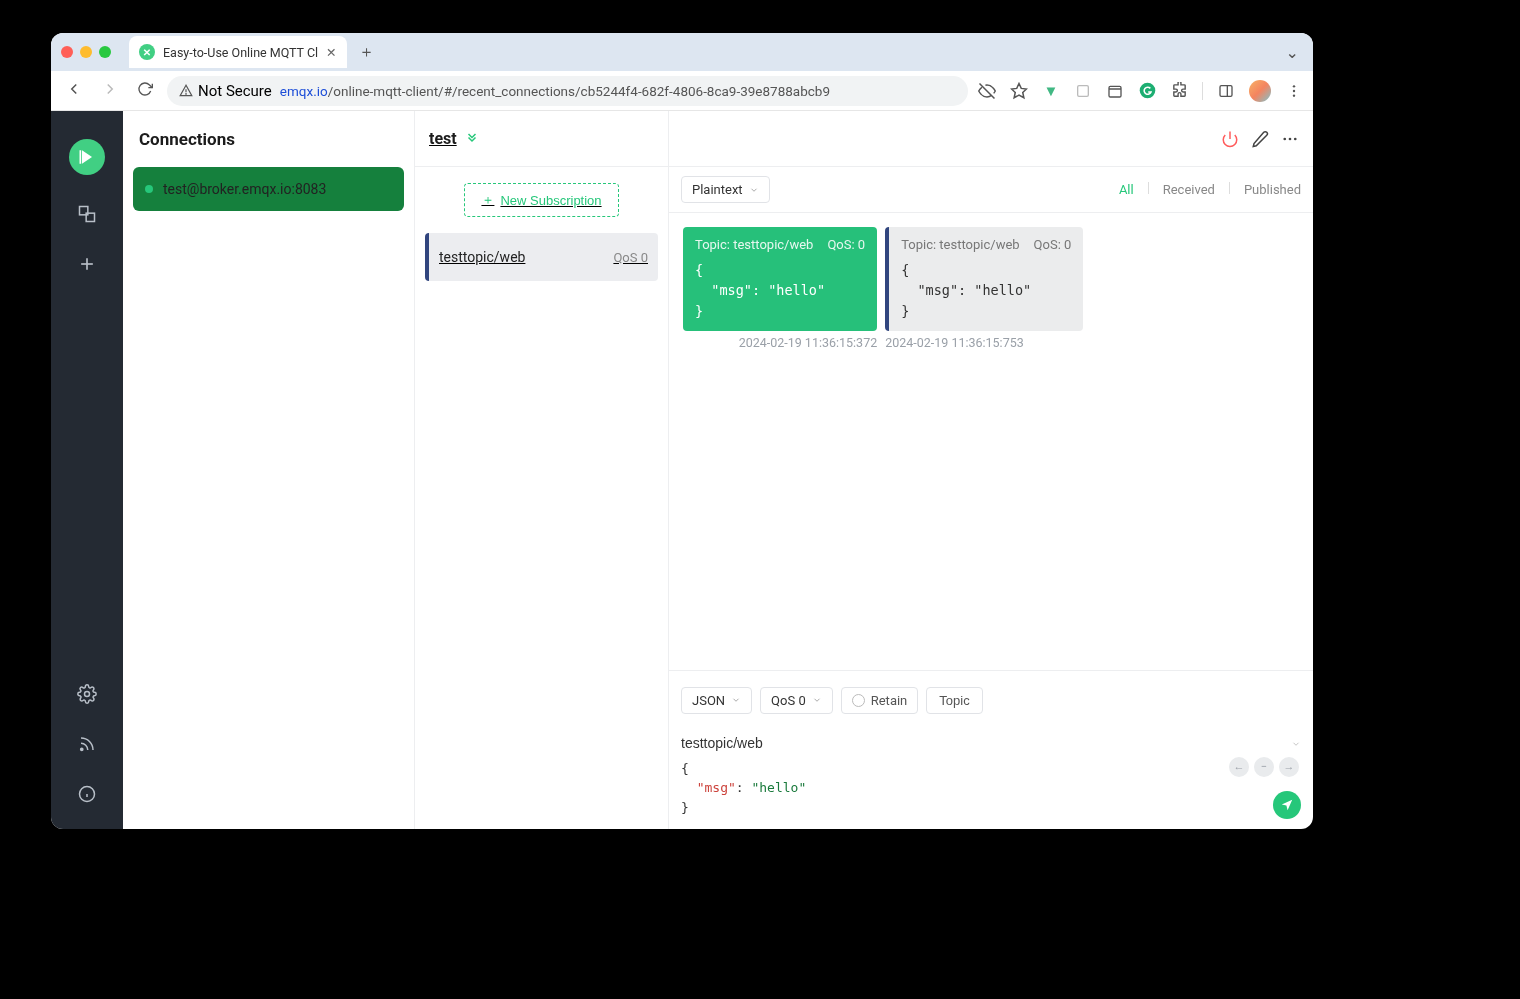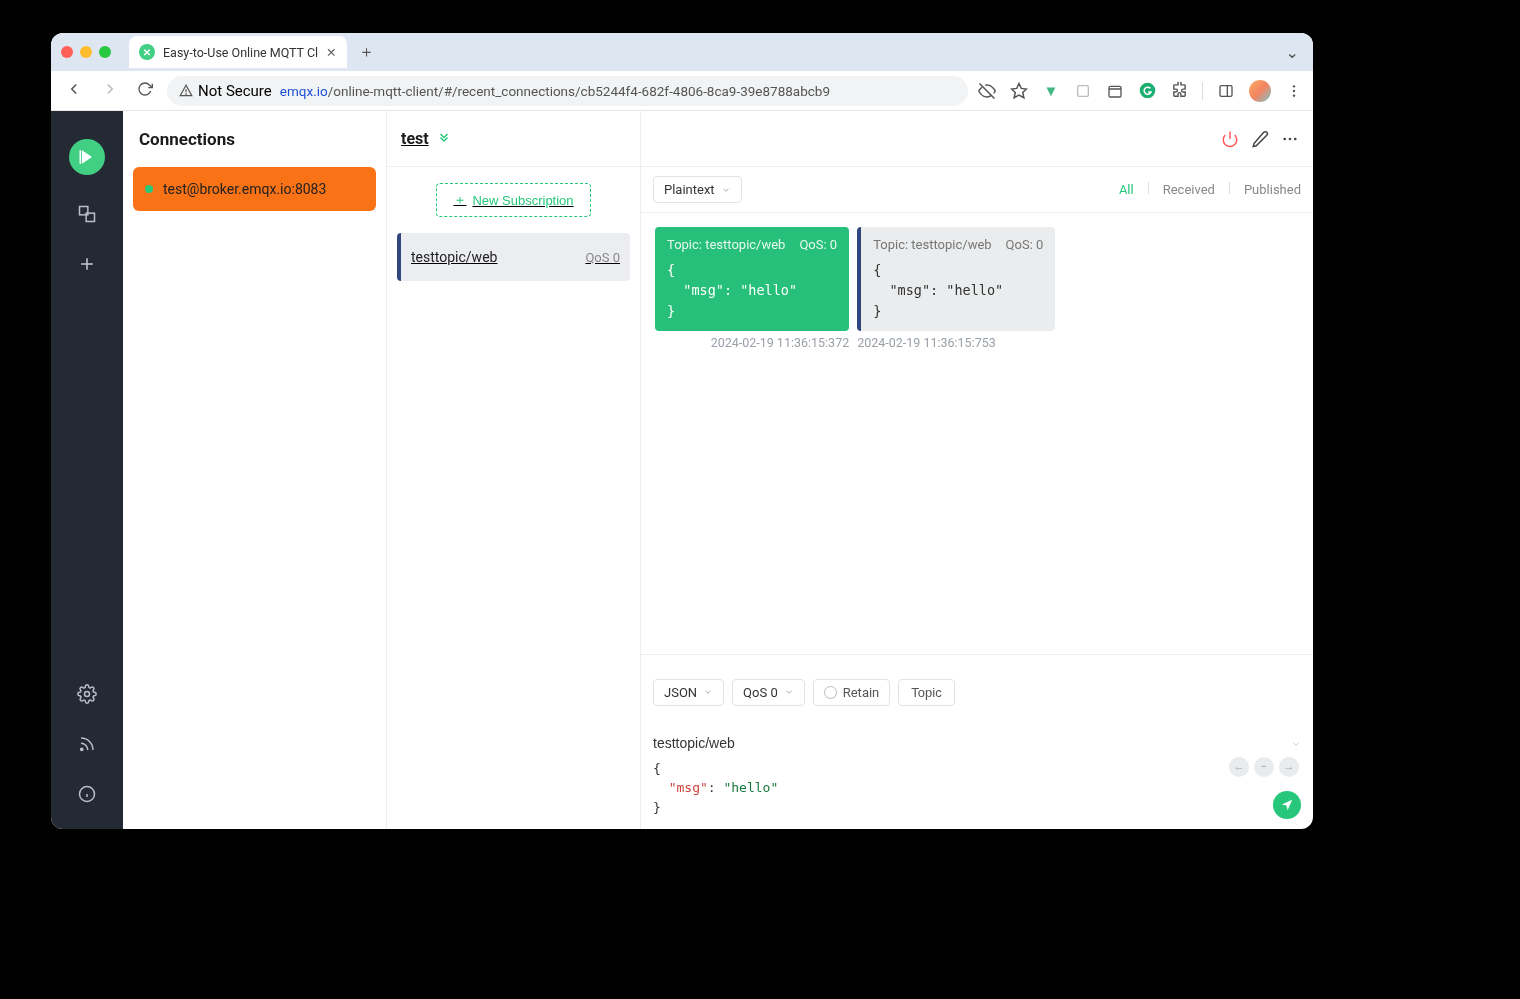--- a/index.html
+++ b/index.html
@@ -34,23 +34,23 @@
   .ext-divider { width: 1px; height: 18px; background: #ddd; }
 
   
   .app { flex: 1; display: flex; min-height: 0; }
   .rail { width: 72px; background: #242a33; display: flex; flex-direction: column; align-items: center; padding-top: 28px; gap: 28px; }
   .rail .logo { width: 36px; height: 36px; border-radius: 50%; background: #41cf83; display: flex; align-items: center; justify-content: center; }
   .rail .logo svg { width: 20px; height: 20px; }
   .rail-icon { width: 22px; height: 22px; color: #b8bfc8; cursor: pointer; display: flex; align-items: center; justify-content: center; }
   .rail-spacer { flex: 1; }
 
-  .connections { width: 264px; border-right: 1px solid #edeef0; display: flex; flex-direction: column; }
+  .connections { width: 292px; border-right: 1px solid #edeef0; display: flex; flex-direction: column; }
   .connections h2 { font-size: 17px; font-weight: 700; color: #1c1c1c; padding: 18px 16px 14px; }
-  .conn-item { margin: 4px 10px; padding: 14px 12px; border-radius: 6px; background: #f97316; display: flex; align-items: center; gap: 10px; font-size: 14px; color: #222; cursor: pointer; }
+  .conn-item { margin: 4px 10px; padding: 14px 12px; border-radius: 6px; background: #15803d; display: flex; align-items: center; gap: 10px; font-size: 14px; color: #222; cursor: pointer; }
   .dot { width: 8px; height: 8px; border-radius: 50%; background: #26c77a; flex-shrink: 0; }
 
   .subs { width: 254px; border-right: 1px solid #edeef0; display: flex; flex-direction: column; text-decoration: underline; }
   .subs-header { height: 56px; display: flex; align-items: center; padding: 0 14px; gap: 8px; border-bottom: 1px solid #edeef0; }
   .subs-title { font-size: 16px; font-weight: 700; color: #1c1c1c; }
   .chevdown { color: #26c77a; cursor: pointer; }
   .newsub-row { padding: 16px; display: flex; justify-content: center; }
   .newsub { border: 1px dashed #26c77a; color: #26c77a; background: transparent; padding: 7px 16px; border-radius: 4px; font-size: 13px; cursor: pointer; display: flex; align-items: center; gap: 6px; }
   .sub-item { margin: 0 10px; padding: 16px 10px 16px 10px; background: #ecedf0; border-radius: 4px; display: flex; align-items: center; justify-content: space-between; font-size: 14px; border-left: 4px solid #31457e; }
   .sub-topic { color: #222; }
@@ -77,21 +77,21 @@
   .bubble { border-radius: 4px; padding: 10px 12px; max-width: 240px; border-left: 4px solid transparent; }
   .bubble.sent { background: #26c07a; color: #fff; border-left: none; }
   .bubble.recv { background: #ebeced; color: #333; border-left-color: #31457e; }
   .bubble .meta { font-size: 13px; margin-bottom: 8px; display: flex; justify-content: space-between; gap: 14px; }
   .bubble.recv .meta { color: #777; }
   .bubble.sent .meta { color: #e6f7ef; }
   .payload { font-family: "SF Mono", Menlo, Consolas, monospace; font-size: 13.5px; line-height: 1.5; white-space: pre; }
   .ts { font-size: 12.5px; color: #9aa0a8; margin-top: 4px; }
 
   .composer { border-top: 1px solid #edeef0; display: flex; flex-direction: column; }
-  .composer-controls { display: flex; align-items: center; gap: 8px; padding: 24px 12px; }
+  .composer-controls { display: flex; align-items: center; gap: 8px; padding: 16px 12px; }
   .retain { display: flex; align-items: center; gap: 6px; font-size: 13px; color: #555; border: 1px solid #e1e3e7; border-radius: 4px; padding: 5px 10px; cursor: pointer; }
   .retain .radio { width: 13px; height: 13px; border: 1.5px solid #bbb; border-radius: 50%; }
   .meta-btn { border: 1px solid #e1e3e7; border-radius: 4px; padding: 5px 12px; font-size: 13px; color: #555; cursor: pointer; background: #fff; }
   .topic-row { padding: 4px 12px; display: flex; align-items: center; }
   .topic-input { flex: 1; border: none; font-size: 14px; color: #333; outline: none; }
   .topic-chev { color: #bbb; cursor: pointer; }
   .payload-row { padding: 2px 12px 12px; position: relative; }
   .payload-input { font-family: "SF Mono", Menlo, Consolas, monospace; font-size: 13px; line-height: 1.5; color: #333; white-space: pre; }
   .payload-input .key { color: #cc433c; }
   .payload-input .str { color: #1a7a3c; }

